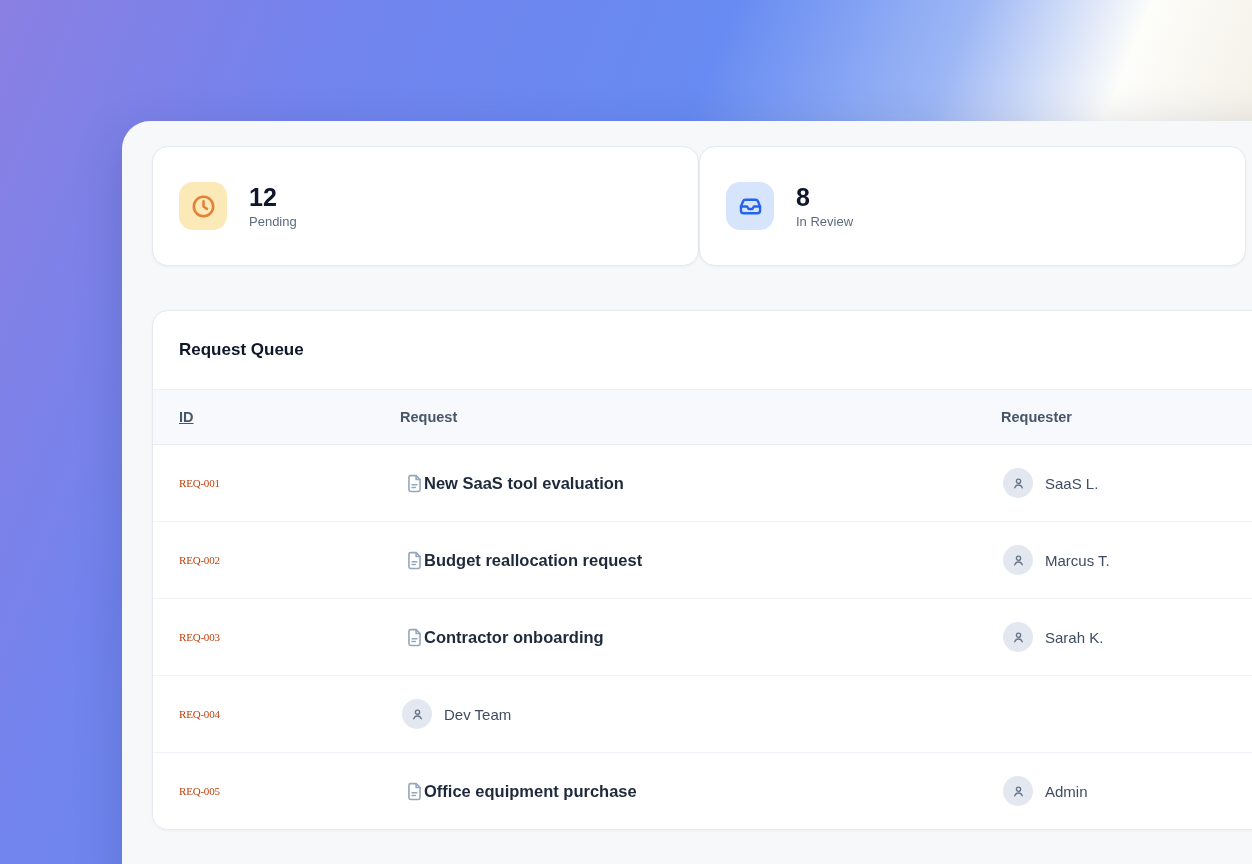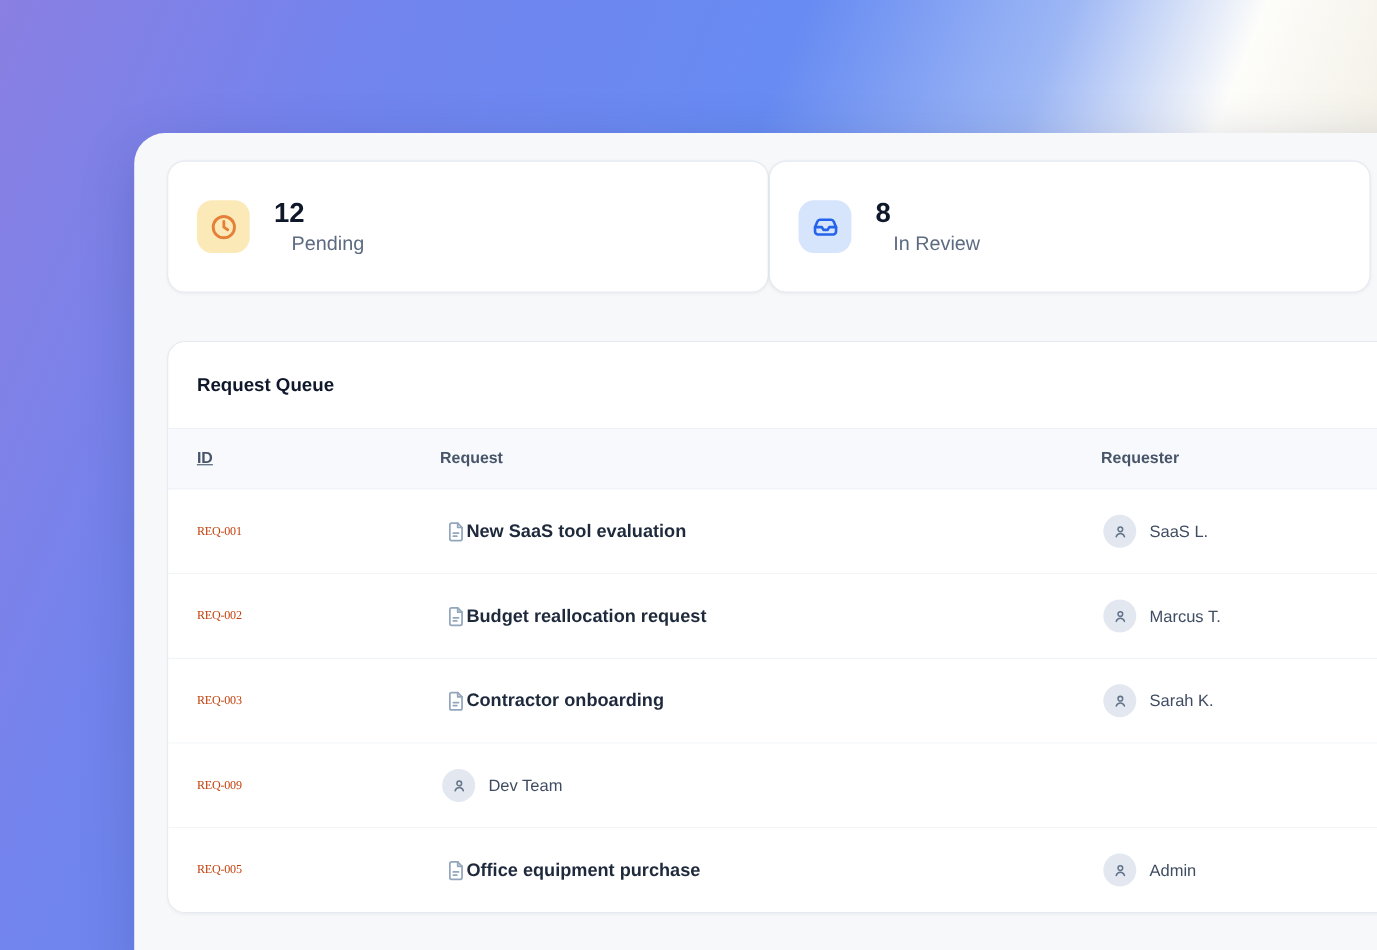--- a/index.html
+++ b/index.html
@@ -66,24 +66,23 @@
   }
   .stat-icon.amber { background: #fbeab7; }
   .stat-icon.blue  { background: #d6e4fc; }
   .stat-value {
     font-size: 25px;
     font-weight: 700;
     color: #0f172a;
     line-height: 1.15;
   }
   .stat-label {
-    font-size: 18px;
+    font-size: 13px;
     color: #5d6b81;
     margin-top: 3px;
-    margin-left: 16px;
   }
 
   
   .table-card {
     margin-top: 44px;
     width: 100%;
     background: #ffffff;
     border: 1px solid #e5eaf1;
     border-radius: 16px;
     box-sizing: border-box;
@@ -274,21 +273,21 @@
         <svg width="15" height="15" viewBox="0 0 24 24" fill="none" stroke="#64748b" stroke-width="2.2" stroke-linecap="round" stroke-linejoin="round">
           <circle cx="12" cy="8.3" r="3.4"></circle>
           <path d="M6 19 c1 -3 3.3 -4.6 6 -4.6 s5 1.6 6 4.6"></path>
         </svg>
       </span>
       <span class="requester-name">Sarah K.</span>
     </div>
   </div>
 
   <div class="table-row">
-    <div class="cell-id">REQ-009</div>
+    <div class="cell-id">REQ-004</div>
     <div class="cell-requester">
       <span class="avatar">
         <svg width="15" height="15" viewBox="0 0 24 24" fill="none" stroke="#64748b" stroke-width="2.2" stroke-linecap="round" stroke-linejoin="round">
           <circle cx="12" cy="8.3" r="3.4"></circle>
           <path d="M6 19 c1 -3 3.3 -4.6 6 -4.6 s5 1.6 6 4.6"></path>
         </svg>
       </span>
       <span class="requester-name">Dev Team</span>
     </div>
   </div>

